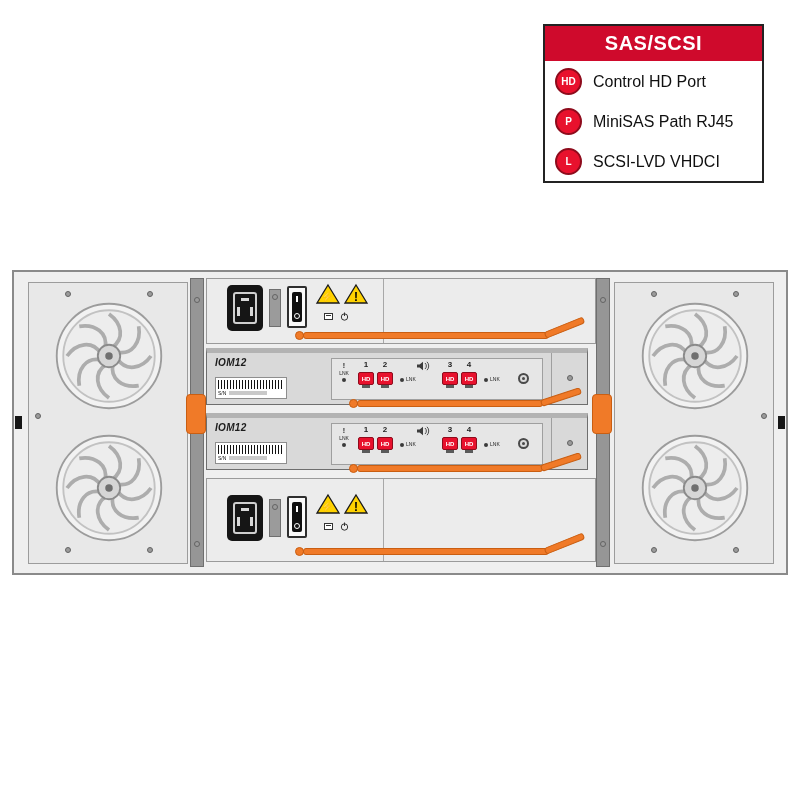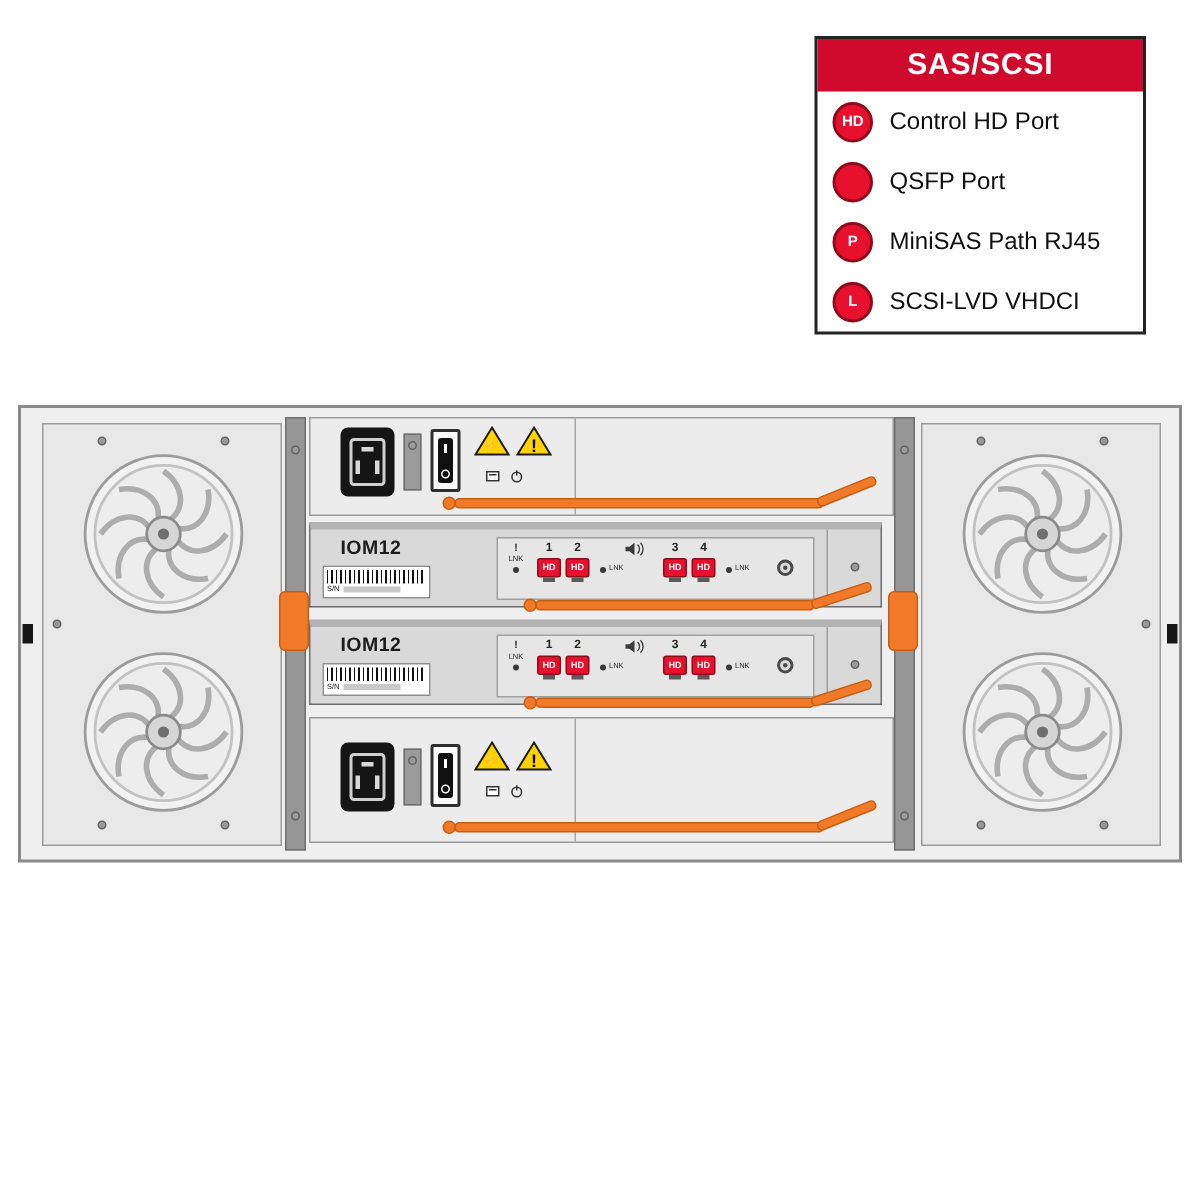--- a/index.html
+++ b/index.html
@@ -70,21 +70,21 @@
   .psu-top .handle { left:88px; top:44px; }
   .psu-bottom .handle { left:88px; top:60px; }
   .handle-pivot { position:absolute; left:0; top:8px; width:9px; height:9px; border-radius:50%; background:#f07a28; border:1px solid #c95e12; }
   .handle-bar { position:absolute; left:8px; top:9px; width:246px; height:7px; background:#f07a28; border:1px solid #c95e12; border-radius:3px; }
   .handle-diag { position:absolute; left:250px; top:9px; width:42px; height:7px; background:#f07a28; border:1px solid #c95e12; border-radius:3px;
                  transform:rotate(-22deg); transform-origin:left center; }
 
   
   .iom { position:absolute; left:192px; width:382px; height:57px; background:#d9d9d9; border:1px solid #6e6e6e; border-top:5px solid #b3b3b3; }
   .iom-a { top:76px; } .iom-b { top:141px; }
-  .iom-label { position:absolute; left:20px; top:4px; font-size:13px; font-weight:bold; color:#1c1c1c; letter-spacing:0.3px; }
+  .iom-label { position:absolute; left:8px; top:4px; font-size:10px; font-weight:bold; color:#1c1c1c; letter-spacing:0.3px;font-style:italic; }
   .serial { position:absolute; left:8px; top:24px; width:72px; height:22px; background:#fff; border:1px solid #8e8e8e; }
   .barcode { margin:2px 2px 1px 2px; height:9px; background:repeating-linear-gradient(90deg,#111 0 1px,transparent 1px 3px); }
   .serial-row { display:flex; align-items:center; gap:3px; padding-left:2px; }
   .serial-text { font-size:5px; color:#111; }
   .serial-num { width:38px; height:4px; background:#c9c9c9; }
 
   .iom-panel { position:absolute; left:124px; top:5px; width:212px; height:42px; background:#e6e6e6; border:1px solid #9f9f9f; }
   .ind-stack { position:absolute; left:4px; top:3px; display:flex; flex-direction:column; align-items:center; gap:2px; width:16px; }
   .alert-glyph { font-size:7px; font-weight:bold; color:#222; line-height:7px; }
   .lnk-label { font-size:5px; color:#222; line-height:5px; }
@@ -136,24 +136,20 @@
   </svg>
 
 
   <div class="legend">
     <div class="legend-header">SAS/SCSI</div>
     <div class="legend-row">
       <span class="legend-icon">HD</span>
       <span class="legend-label">Control HD Port</span>
     </div>
     <div class="legend-row">
-      <span class="legend-icon"></span>
-      <span class="legend-label">QSFP Port</span>
-    </div>
-    <div class="legend-row">
       <span class="legend-icon">P</span>
       <span class="legend-label">MiniSAS Path RJ45</span>
     </div>
     <div class="legend-row">
       <span class="legend-icon">L</span>
       <span class="legend-label">SCSI-LVD VHDCI</span>
     </div>
   </div>
 
   <div class="chassis">

